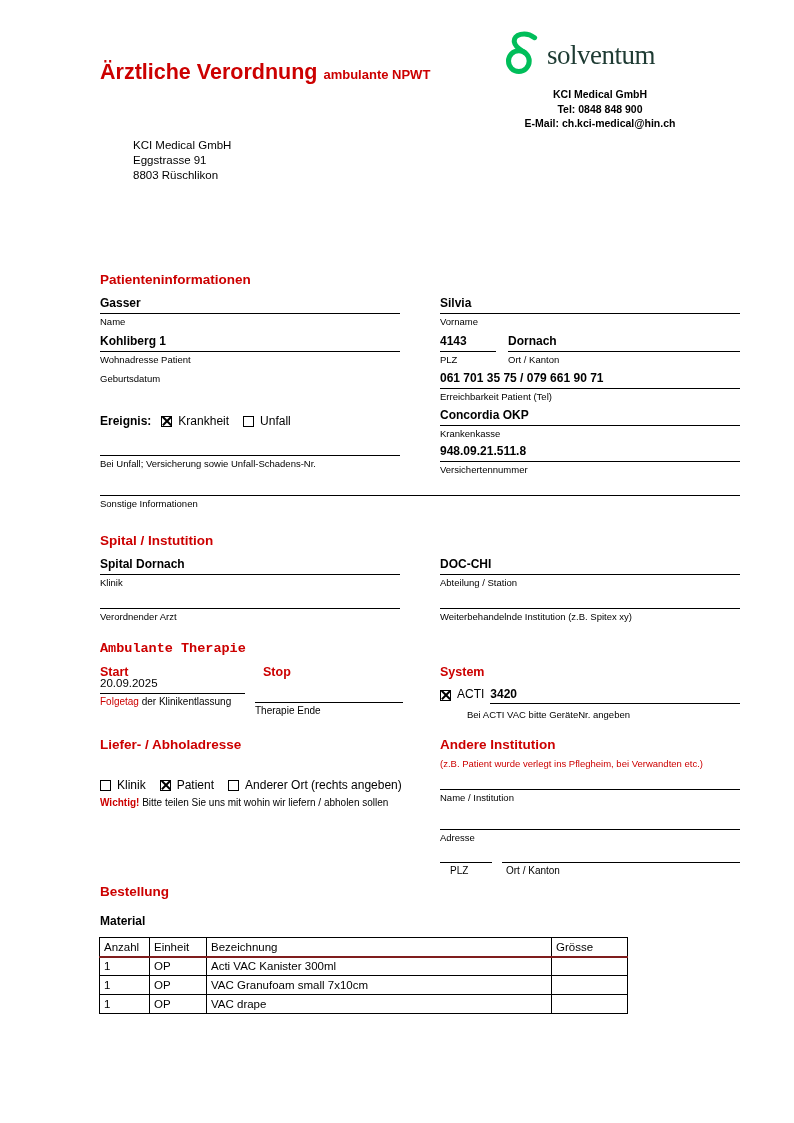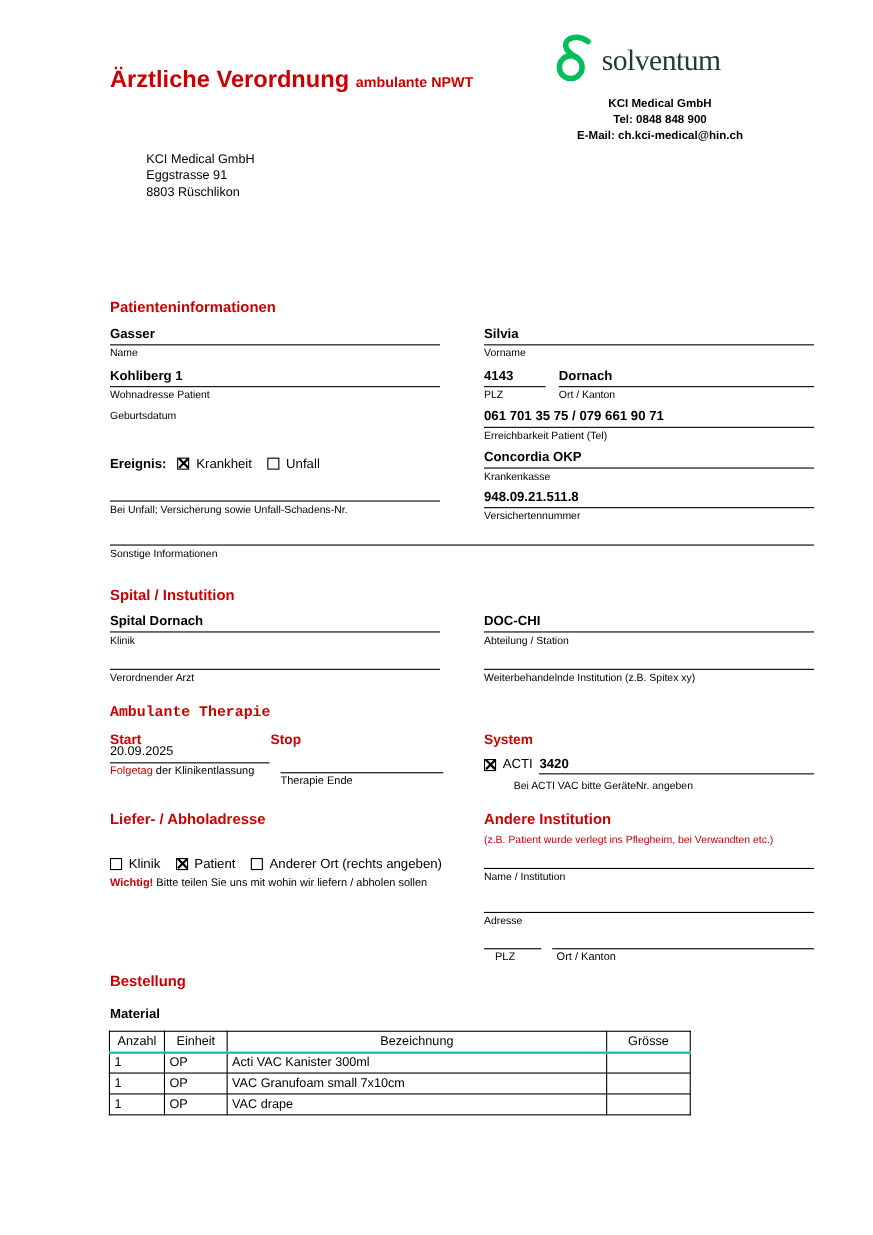--- a/index.html
+++ b/index.html
@@ -57,21 +57,21 @@
   .sys-row .cb { align-self:center; }
   .sys-val { flex:1; font-weight:bold; border-bottom:1px solid #000; padding-bottom:2px; }
   .sys-label { position:absolute; left:467px; top:709px; font-size:9.5px; white-space:nowrap; }
 
   
   .material-label { position:absolute; left:100px; top:914px; font-size:12px; font-weight:bold; }
   table.material { position:absolute; left:99px; top:937px; border-collapse:collapse; table-layout:fixed; }
   table.material th, table.material td {
     border:1px solid #000; font-size:11.5px; font-weight:normal; text-align:left;
     height:19px; padding:1px 4px; white-space:nowrap; overflow:hidden; }
-  table.material thead th { border-bottom:2px solid #14b8a6;text-align:center; }
+  table.material thead th { border-bottom:2px solid #7f1d1d; }
   .w-anzahl { width:50px; } .w-einheit { width:57px; } .w-bez { width:345px; } .w-groesse { width:76px; }
 </style>
 </head>
 <body>
 
 <div class="page">
 
   <div class="title">
     <span class="main">Ärztliche Verordnung</span><span class="suffix">ambulante NPWT</span>
   </div>
@@ -171,21 +171,21 @@
     <div class="value"></div>
     <div class="label">Verordnender Arzt</div>
   </div>
   <div class="field" style="left:440px; top:593px; width:300px;">
     <div class="value"></div>
     <div class="label">Weiterbehandelnde Institution (z.B. Spitex xy)</div>
   </div>
 
   <div class="section-heading" style="left:100px; top:641px;font-family:Liberation Mono, monospace;">Ambulante Therapie</div>
   <div class="col-heading" style="left:100px; top:665px;">Start</div>
-  <div class="col-heading" style="left:246px; top:665px;">Stop</div>
+  <div class="col-heading" style="left:263px; top:665px;">Stop</div>
   <div class="col-heading" style="left:440px; top:665px;">System</div>
 
   <div class="field plain" style="left:100px; top:676px; width:145px;">
     <div class="value">20.09.2025</div>
     <div class="label md"><span class="red">Folgetag</span><span> der Klinikentlassung</span></div>
   </div>
   <div class="field plain" style="left:255px; top:687px; width:148px;">
     <div class="value"></div>
     <div class="label md">Therapie Ende</div>
   </div>

